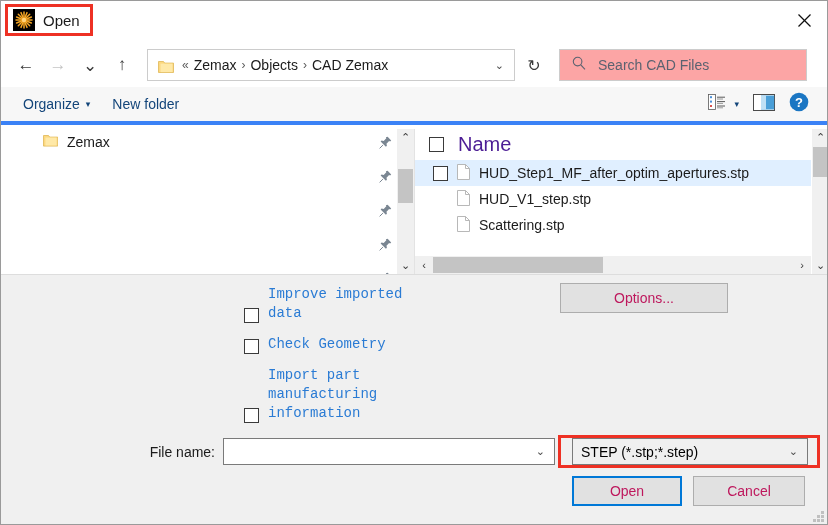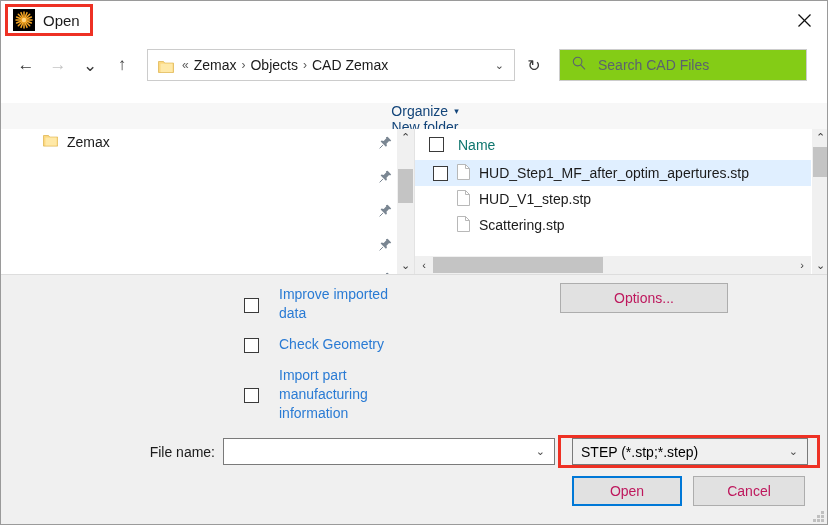--- a/index.html
+++ b/index.html
@@ -128,44 +128,43 @@
     color: #3b3b3b;
     font-size: 16px;
     margin-left: 2px;
   }
   .searchbox {
     width: 248px;
     height: 32px;
     margin-left: 8px;
     margin-right: 12px;
     border: 1px solid #cccccc;
-    background: #84cc16;
+    background: #fca5a5;
     display: flex;
     align-items: center;
     box-sizing: border-box;
   }
   .search-ico { margin-left: 12px; color:#6b7280; }
   .search-ph {
     margin-left: 12px;
     font-size: 14px;
     color: #5b6270;
   }
 
   
   .cmdbar {
     position: absolute;
-    left: 0; top: 102px;
+    left: 0; top: 86px;
     width: 100%;
     height: 38px;
     background: #f7f7f7;
-    border-bottom: 7px solid #3b82f6;
-    display: flex;
-    align-items: center;
-    box-sizing: border-box;
-    flex-direction: column;
+    border-bottom: 4px solid #3b82f6;
+    display: flex;
+    align-items: center;
+    box-sizing: border-box;
   }
   .cmd-item {
     font-size: 14px;
     color: #13457a;
     margin-left: 22px;
     display: flex;
     align-items: center;
     gap: 6px;
   }
   .cmd-caret { font-size: 9px; color: #13457a; }
@@ -252,22 +251,22 @@
   }
   .col-header {
     height: 31px;
     display: flex;
     align-items: center;
     padding-left: 14px;
     gap: 14px;
     box-sizing: border-box;
   }
   .col-header-label {
-    font-size: 14px;
-    color: #0f766e;
+    font-size: 20px;
+    color: #4c1d95;
   }
   .cbox {
     width: 15px; height: 15px;
     border: 1px solid #3a3a3a;
     background: #ffffff;
     box-sizing: border-box;
     flex: none;
   }
   .file-rows { flex: 1; }
   .file-row {
@@ -318,23 +317,24 @@
     box-sizing: border-box;
   }
   .checks {
     position: absolute;
     left: 243px;
     top: 10px;
     width: 170px;
   }
   .check-row {
     display: flex;
-    align-items: center;
-    gap: 20px;
+    align-items: flex-end;
+    gap: 9px;
     margin-bottom: 12px;
+    font-family: Liberation Mono, monospace;
   }
   .check-label {
     font-size: 14px;
     color: #2a7bd4;
     line-height: 19px;
     max-width: 140px;
   }
   .check-row .cbox { margin-top: 2px; }
 
   .btn {

